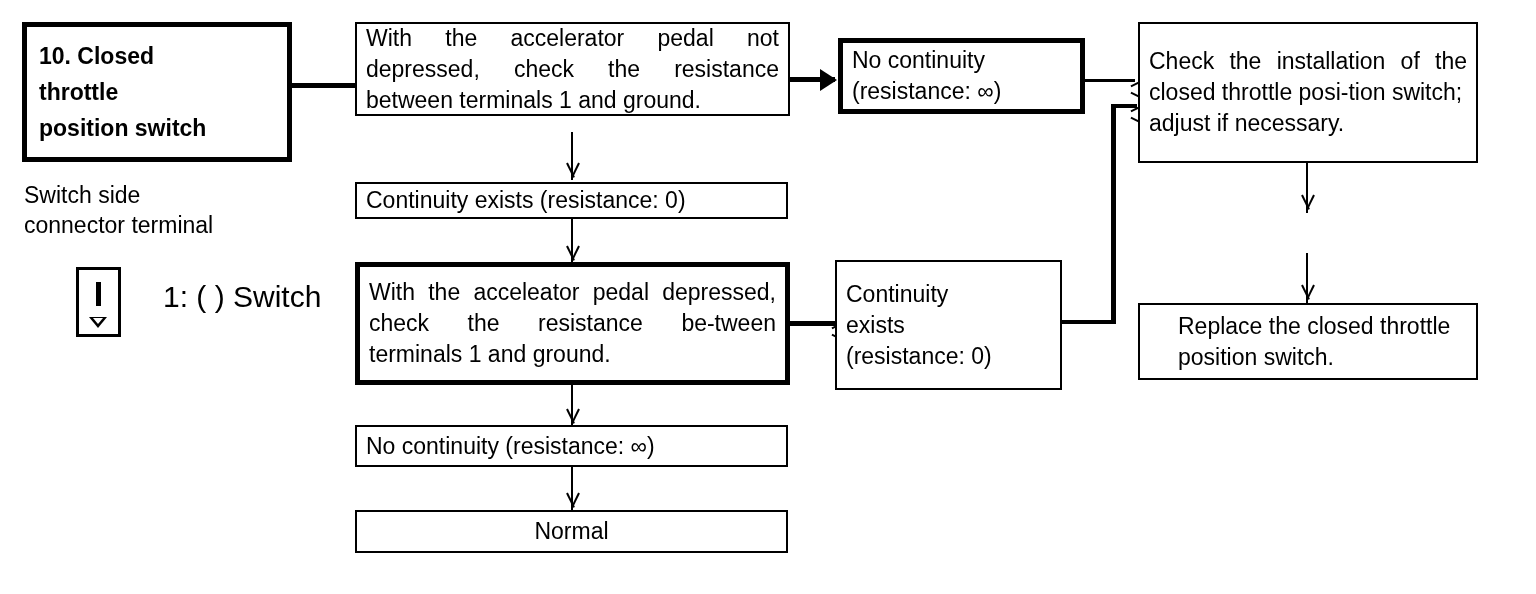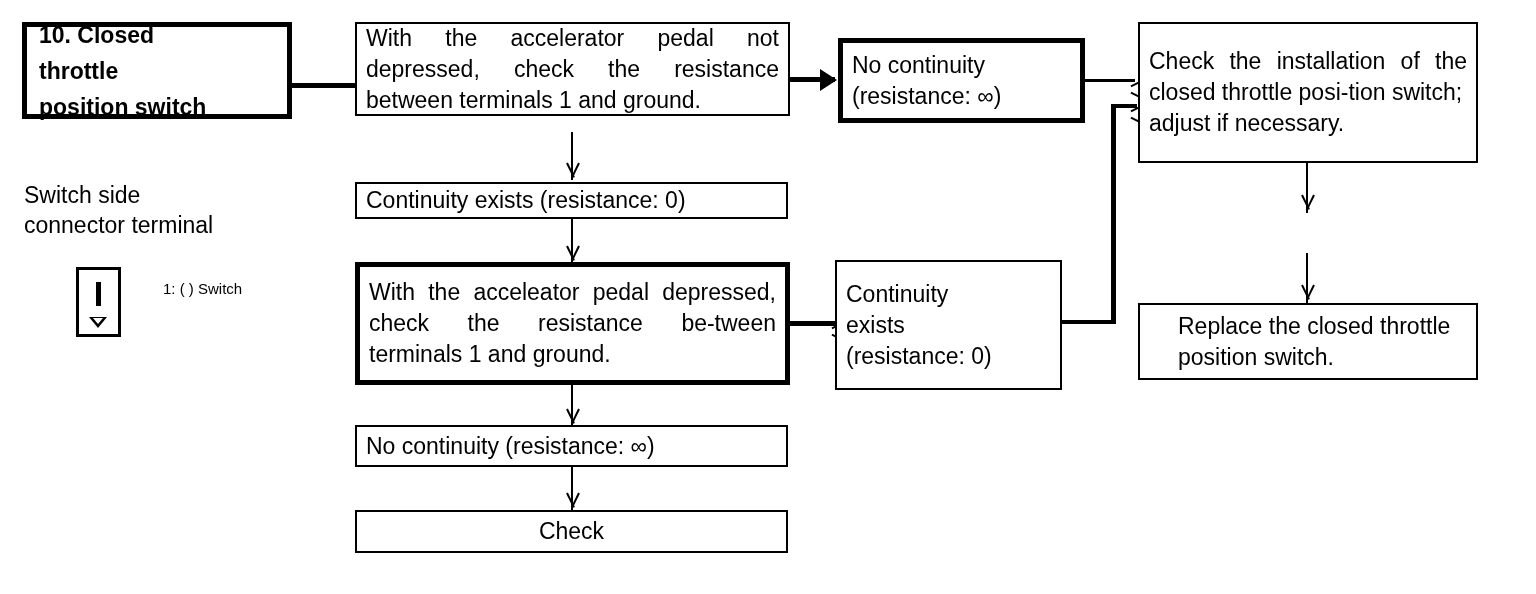--- a/index.html
+++ b/index.html
@@ -82,28 +82,28 @@
     border-left:9px solid transparent;
     border-right:9px solid transparent;
     border-top:11px solid #000;
   }
   .connector-tri-in{
     position:absolute;width:0;height:0;
     border-left:5px solid transparent;
     border-right:5px solid transparent;
     border-top:6px solid #fff;
   }
-  .legend{position:absolute;font-size:15px;}
+  .legend{position:absolute;font-size:30px;}
 </style>
 </head>
 <body>
 
 <div id="stage">
 
-  <div class="box thick bold" style="left:22px;top:22px;width:270px;height:97px;">
+  <div class="box thick bold" style="left:22px;top:22px;width:270px;height:140px;">
     <div class="txt" style="font-size:23px;line-height:36px;padding:0 12px;">10. Closed
      throttle
      position switch</div>
   </div>
 
   <div class="sidetext" style="left:24px;top:180px;width:300px;">Switch side
 connector terminal</div>
 
   <div class="connector-sym" style="left:76px;top:267px;width:45px;height:70px;">
   </div>
@@ -143,24 +143,24 @@
   <div class="varrow" style="left:572px;top:409px;"></div>
 
   <div class="box" style="left:355px;top:425px;width:433px;height:42px;">
     <div class="txt">No continuity (resistance: ∞)</div>
   </div>
 
   <div class="vline" style="left:571px;top:467px;width:2px;height:45px;"></div>
   <div class="varrow" style="left:572px;top:493px;"></div>
 
   <div class="box center" style="left:355px;top:510px;width:433px;height:43px;">
-    <div class="txt">Check</div>
+    <div class="txt">Normal</div>
   </div>
 
-  <div class="box thick" style="left:838px;top:38px;width:247px;height:85px;">
+  <div class="box thick" style="left:838px;top:38px;width:247px;height:76px;">
     <div class="txt">No continuity
 (resistance: ∞)</div>
   </div>
 
   <div class="hline" style="left:1083px;top:79px;width:52px;height:3px;"></div>
   <div class="rvarrow" style="left:1137px;top:81px;"></div>
 
   <div class="box" style="left:835px;top:260px;width:227px;height:130px;">
     <div class="txt">Continuity
 exists

